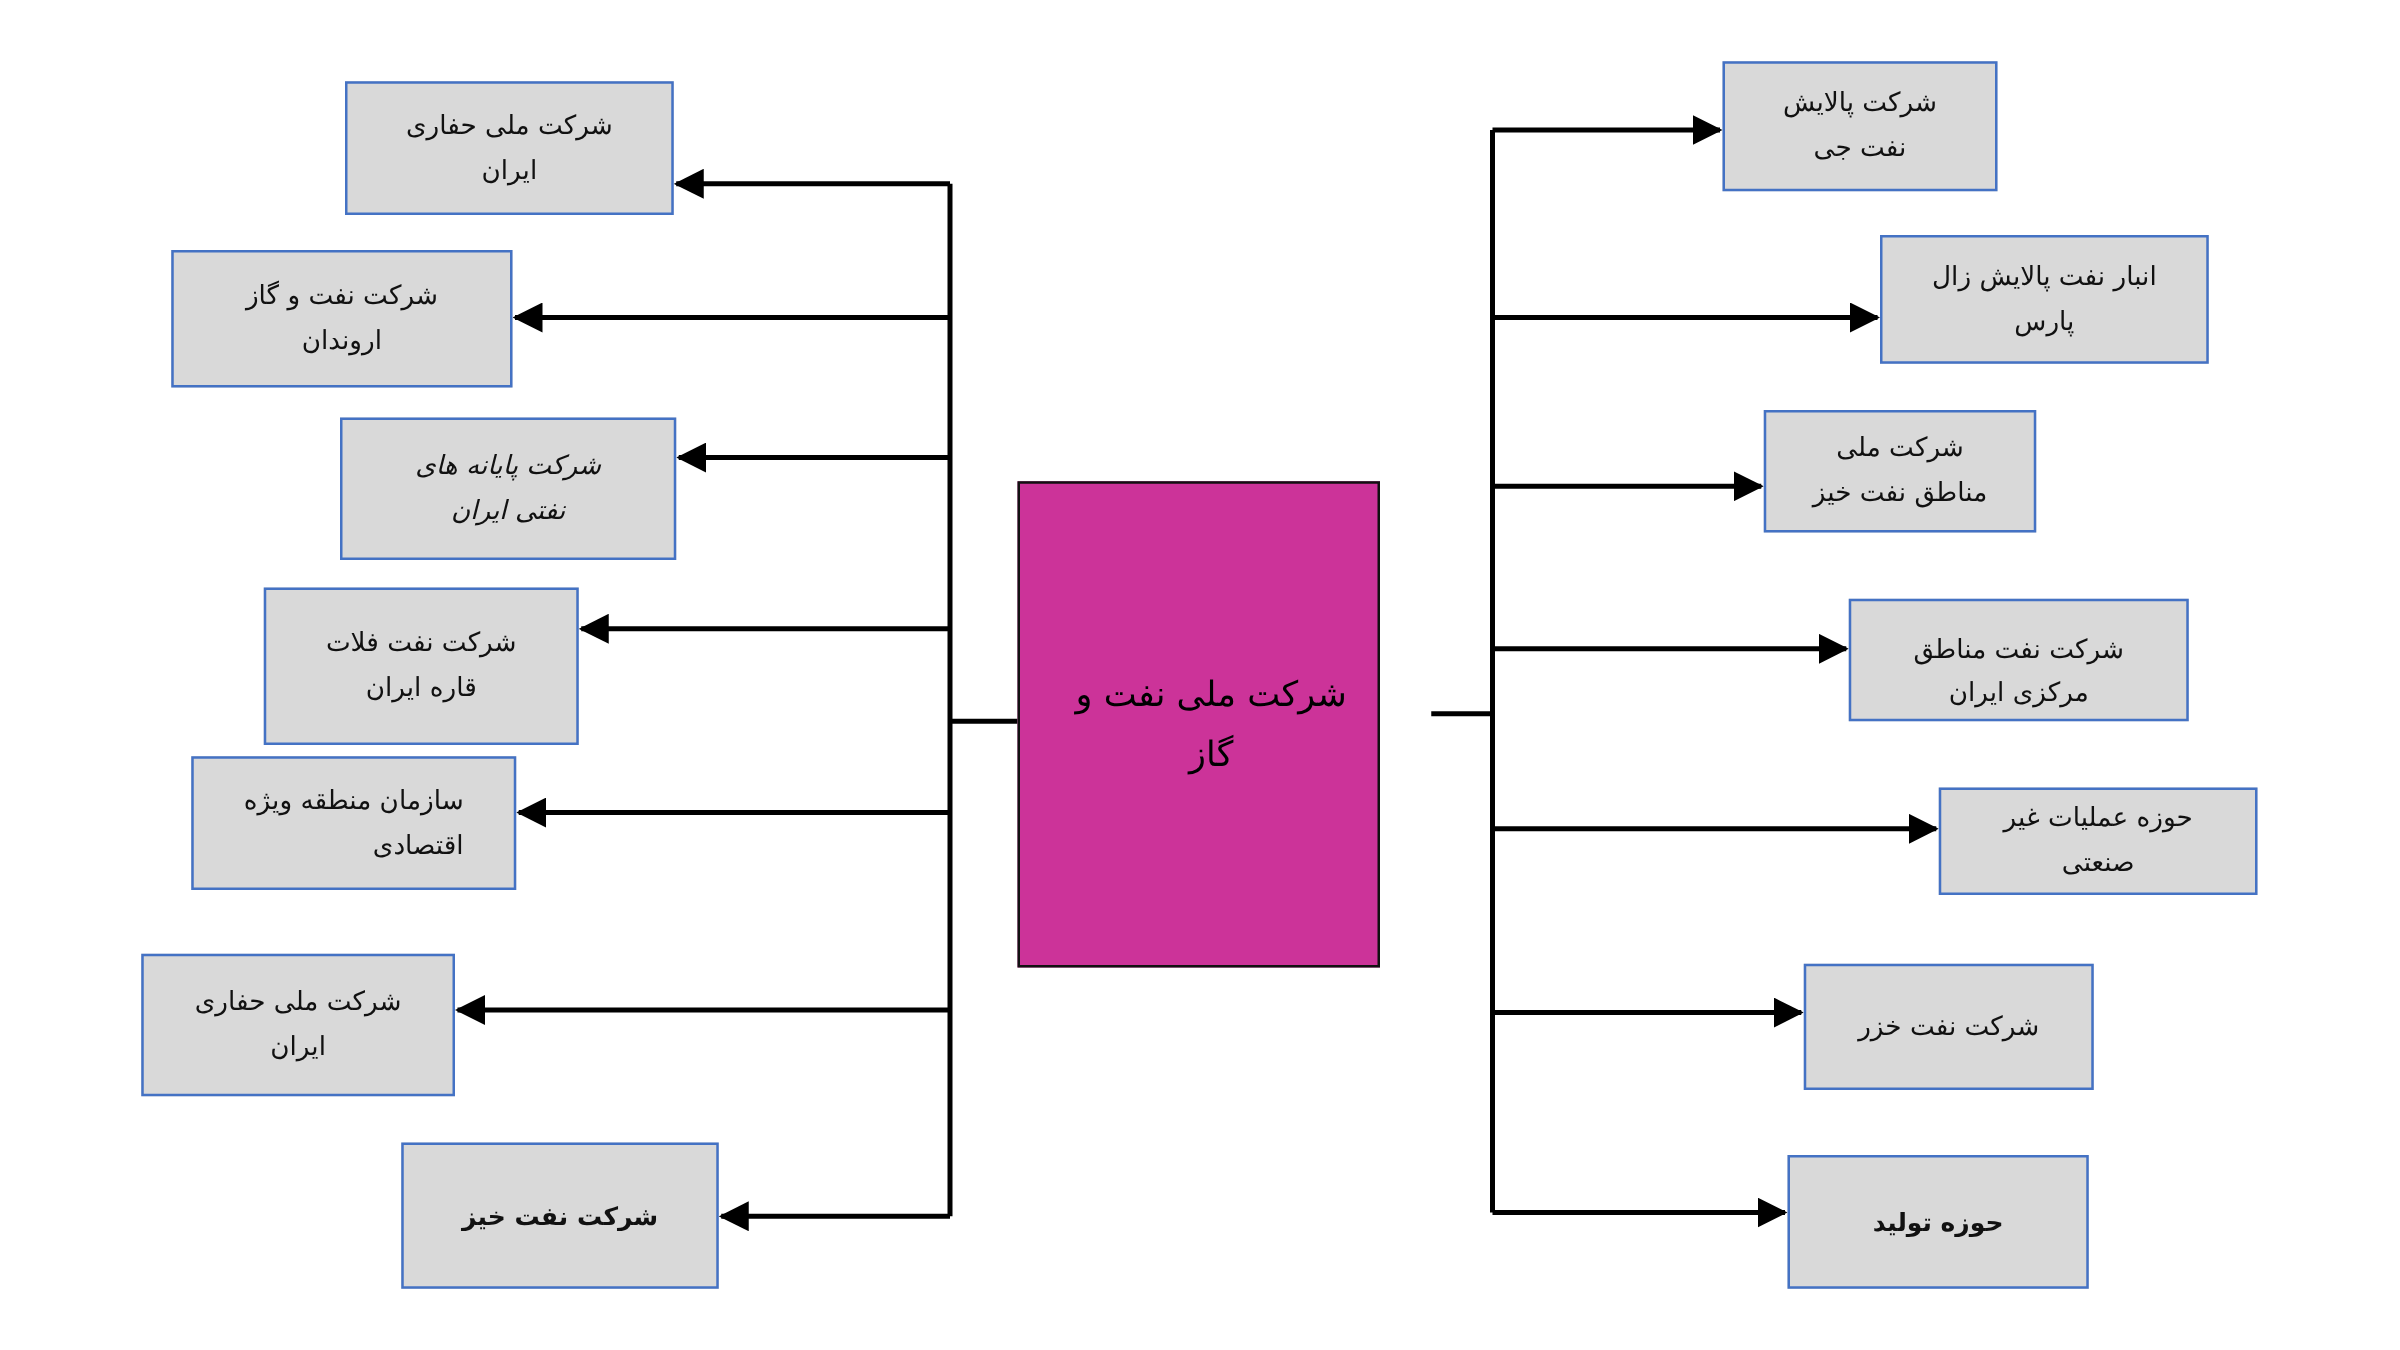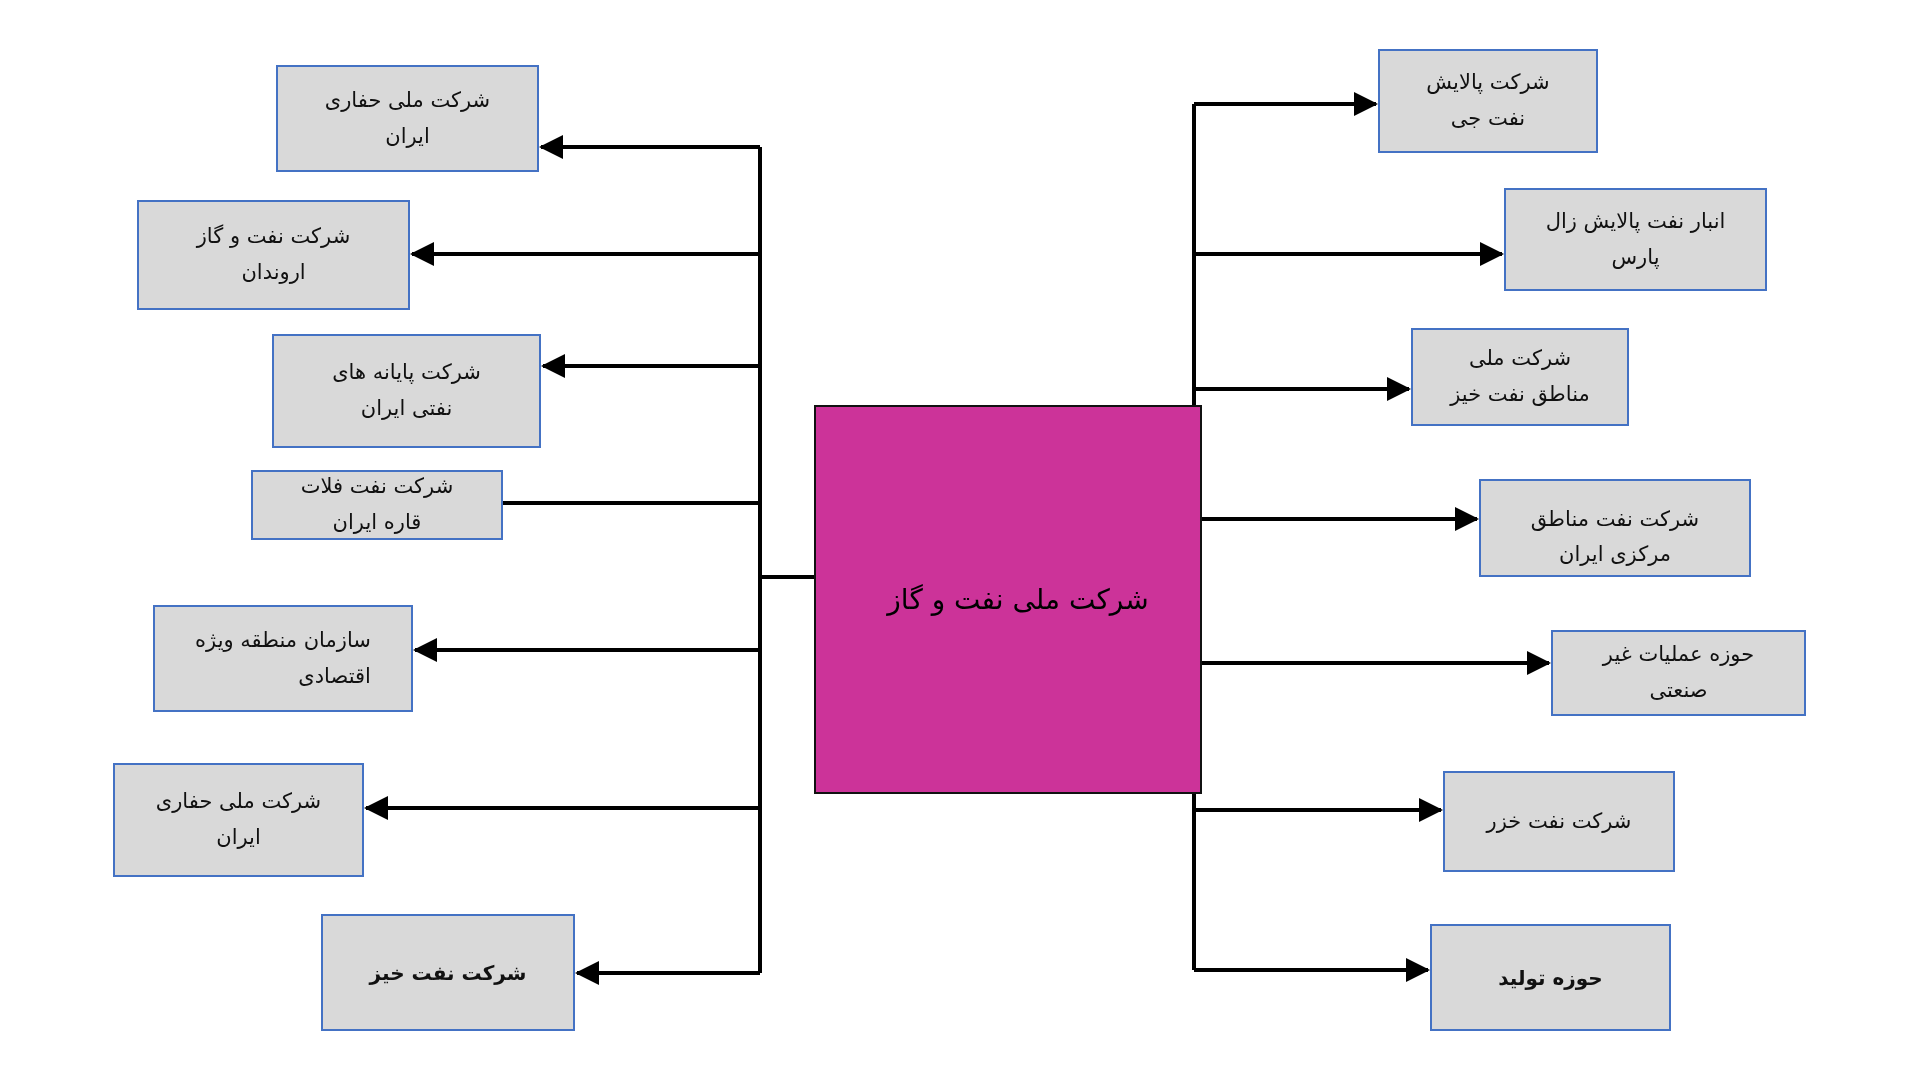--- a/index.html
+++ b/index.html
@@ -83,37 +83,37 @@
 
     <line x1="1194" y1="104" x2="1376" y2="104" stroke="#000000" stroke-width="4" marker-end="url(#arrow)"></line>
     <line x1="1194" y1="254" x2="1502" y2="254" stroke="#000000" stroke-width="4" marker-end="url(#arrow)"></line>
     <line x1="1194" y1="389" x2="1409" y2="389" stroke="#000000" stroke-width="4" marker-end="url(#arrow)"></line>
     <line x1="1194" y1="519" x2="1477" y2="519" stroke="#000000" stroke-width="4" marker-end="url(#arrow)"></line>
     <line x1="1194" y1="663" x2="1549" y2="663" stroke="#000000" stroke-width="4" marker-end="url(#arrow)"></line>
     <line x1="1194" y1="810" x2="1441" y2="810" stroke="#000000" stroke-width="4" marker-end="url(#arrow)"></line>
     <line x1="1194" y1="970" x2="1428" y2="970" stroke="#000000" stroke-width="4" marker-end="url(#arrow)"></line>
   </svg>
 
-  <div class="node center" style="left:814px; top:405px; width:388px; height:389px;padding-left:20px;">
+  <div class="node center" style="left:814px; top:385px; width:290px; height:389px;padding-left:20px;">
     <span class="label">شرکت ملی نفت و گاز</span>
   </div>
 
   <div class="node" style="left:276px; top:65px; width:263px; height:107px;">
     <span class="label">شرکت ملی حفاری
 ایران</span>
   </div>
   <div class="node" style="left:137px; top:200px; width:273px; height:110px;">
     <span class="label">شرکت نفت و گاز
 اروندان</span>
   </div>
-  <div class="node" style="left:272px; top:334px; width:269px; height:114px;">
+  <div class="node" style="left:272px; top:334px; width:269px; height:114px;font-style:italic;">
     <span class="label">شرکت پایانه های
 نفتی ایران</span>
   </div>
-  <div class="node" style="left:211px; top:470px; width:252px; height:70px;margin-left:40px;">
+  <div class="node" style="left:211px; top:470px; width:252px; height:126px;">
     <span class="label">شرکت نفت فلات
 قاره ایران</span>
   </div>
   <div class="node" style="left:153px; top:605px; width:260px; height:107px;text-align:right;">
     <span class="label">سازمان منطقه ویژه
 اقتصادی</span>
   </div>
   <div class="node" style="left:113px; top:763px; width:251px; height:114px;">
     <span class="label">شرکت ملی حفاری
 ایران</span>

